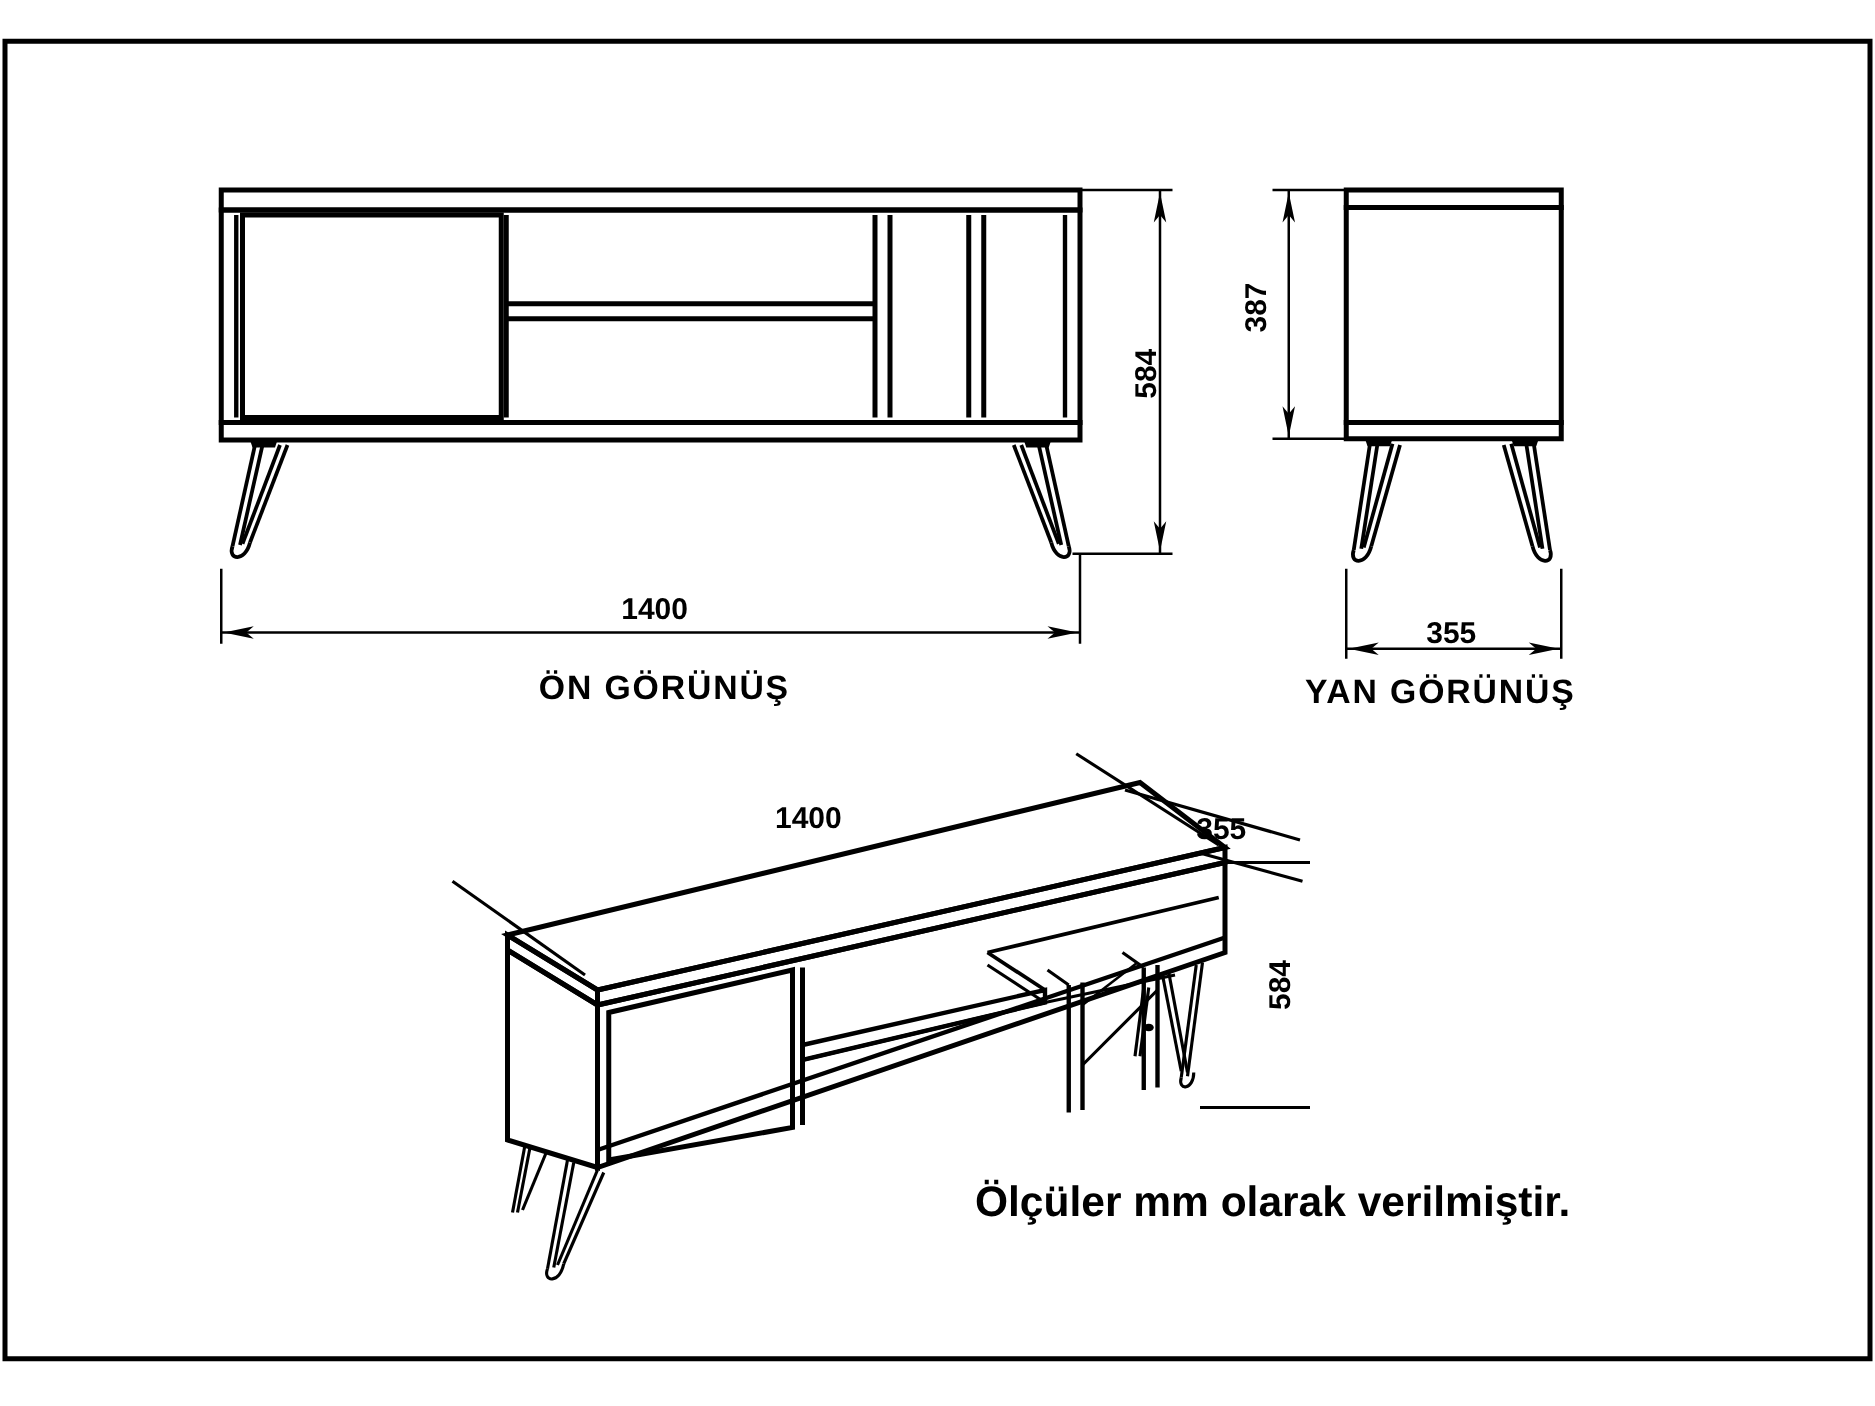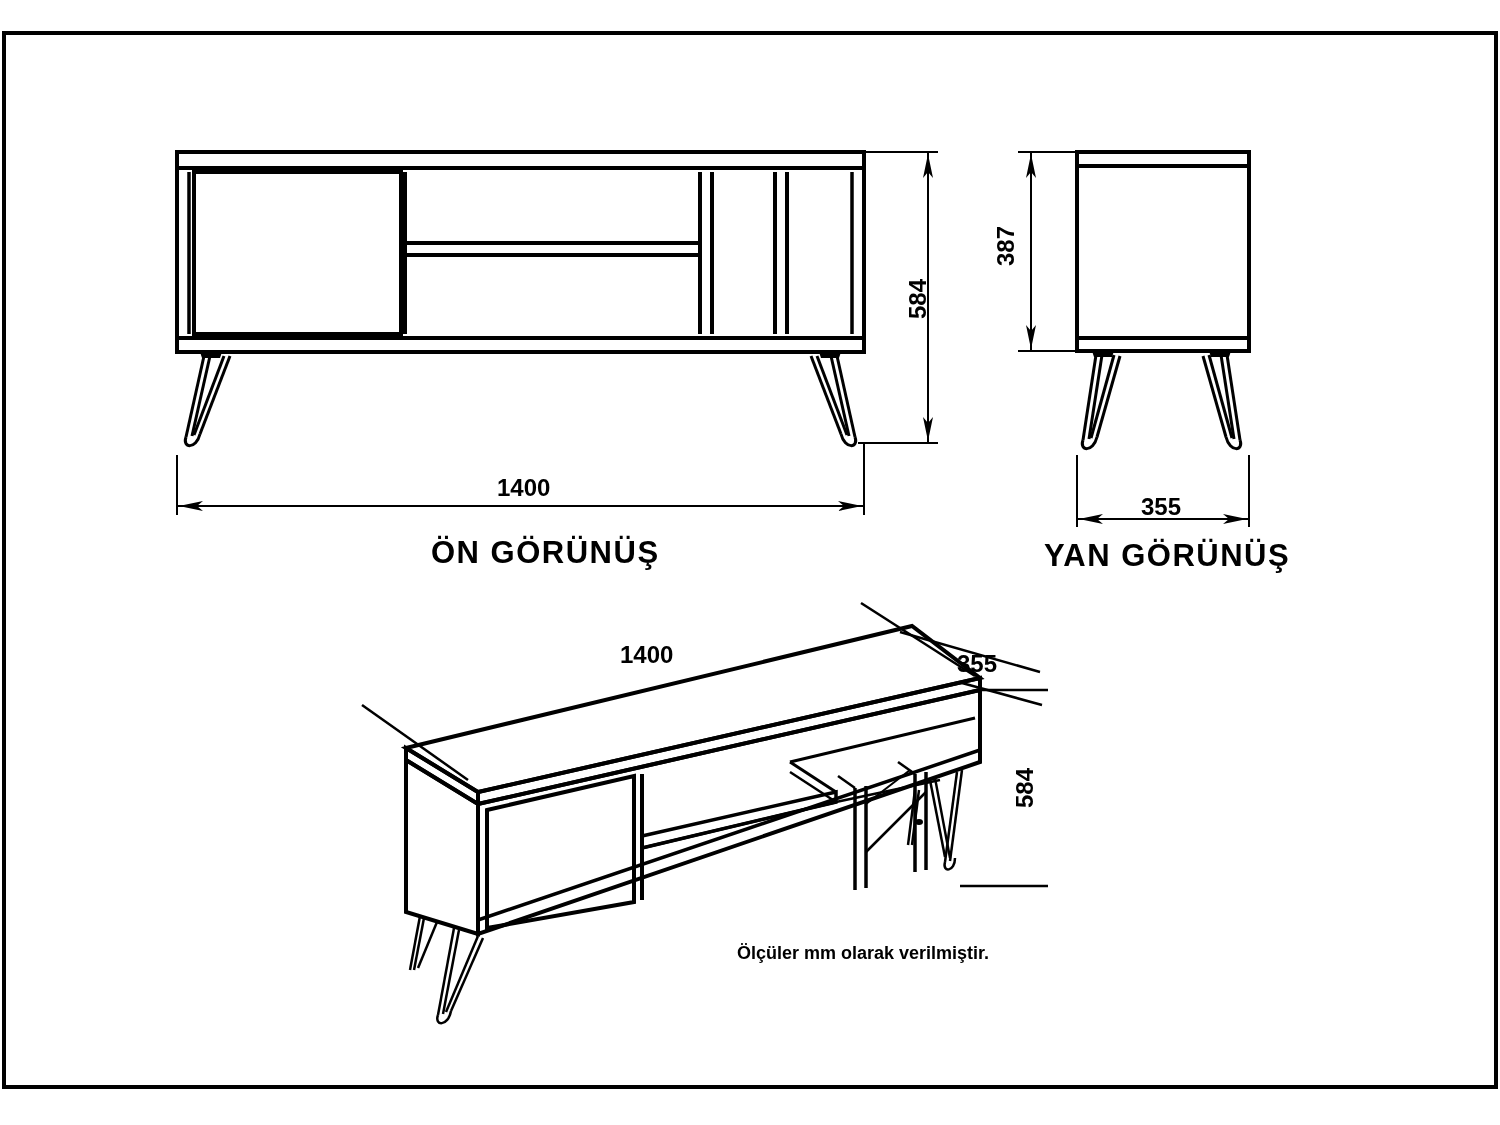--- a/index.html
+++ b/index.html
@@ -27,28 +27,29 @@
     color: #000000;
     white-space: nowrap;
     letter-spacing: 0.5px;
   }
   .dim-num {
     font-size: 24px;
     font-weight: bold;
     letter-spacing: 0px;
   }
   .view-title {
-    font-size: 31px;
+    font-size: 27px;
     font-weight: bold;
     letter-spacing: 1.5px;
   }
   .note-text {
-    font-size: 18px;
+    font-size: 34px;
     font-weight: bold;
     letter-spacing: 0px;
+    margin-left: 43px;
   }
   .rot90 {
     transform: rotate(-90deg);
     transform-origin: 50% 50%;
   }
 </style>
 </head>
 <body>
 
 <svg id="sheet" viewBox="0 0 1500 1125" xmlns="http://www.w3.org/2000/svg">

